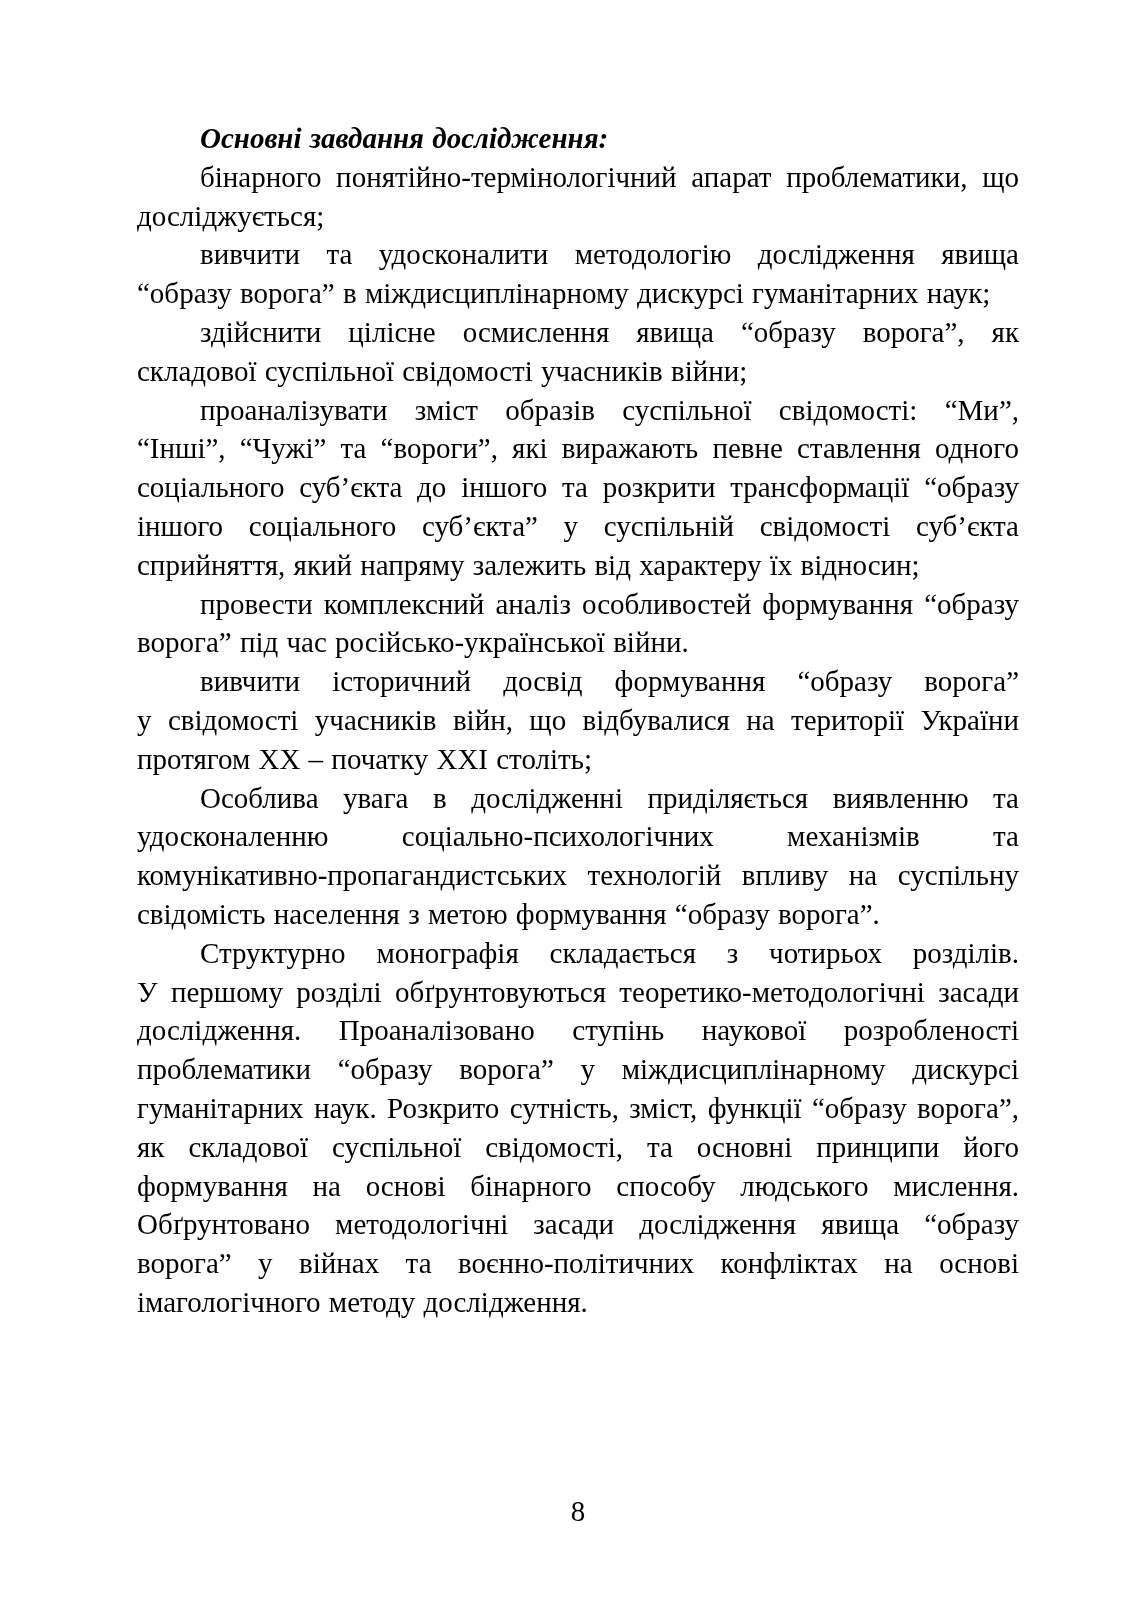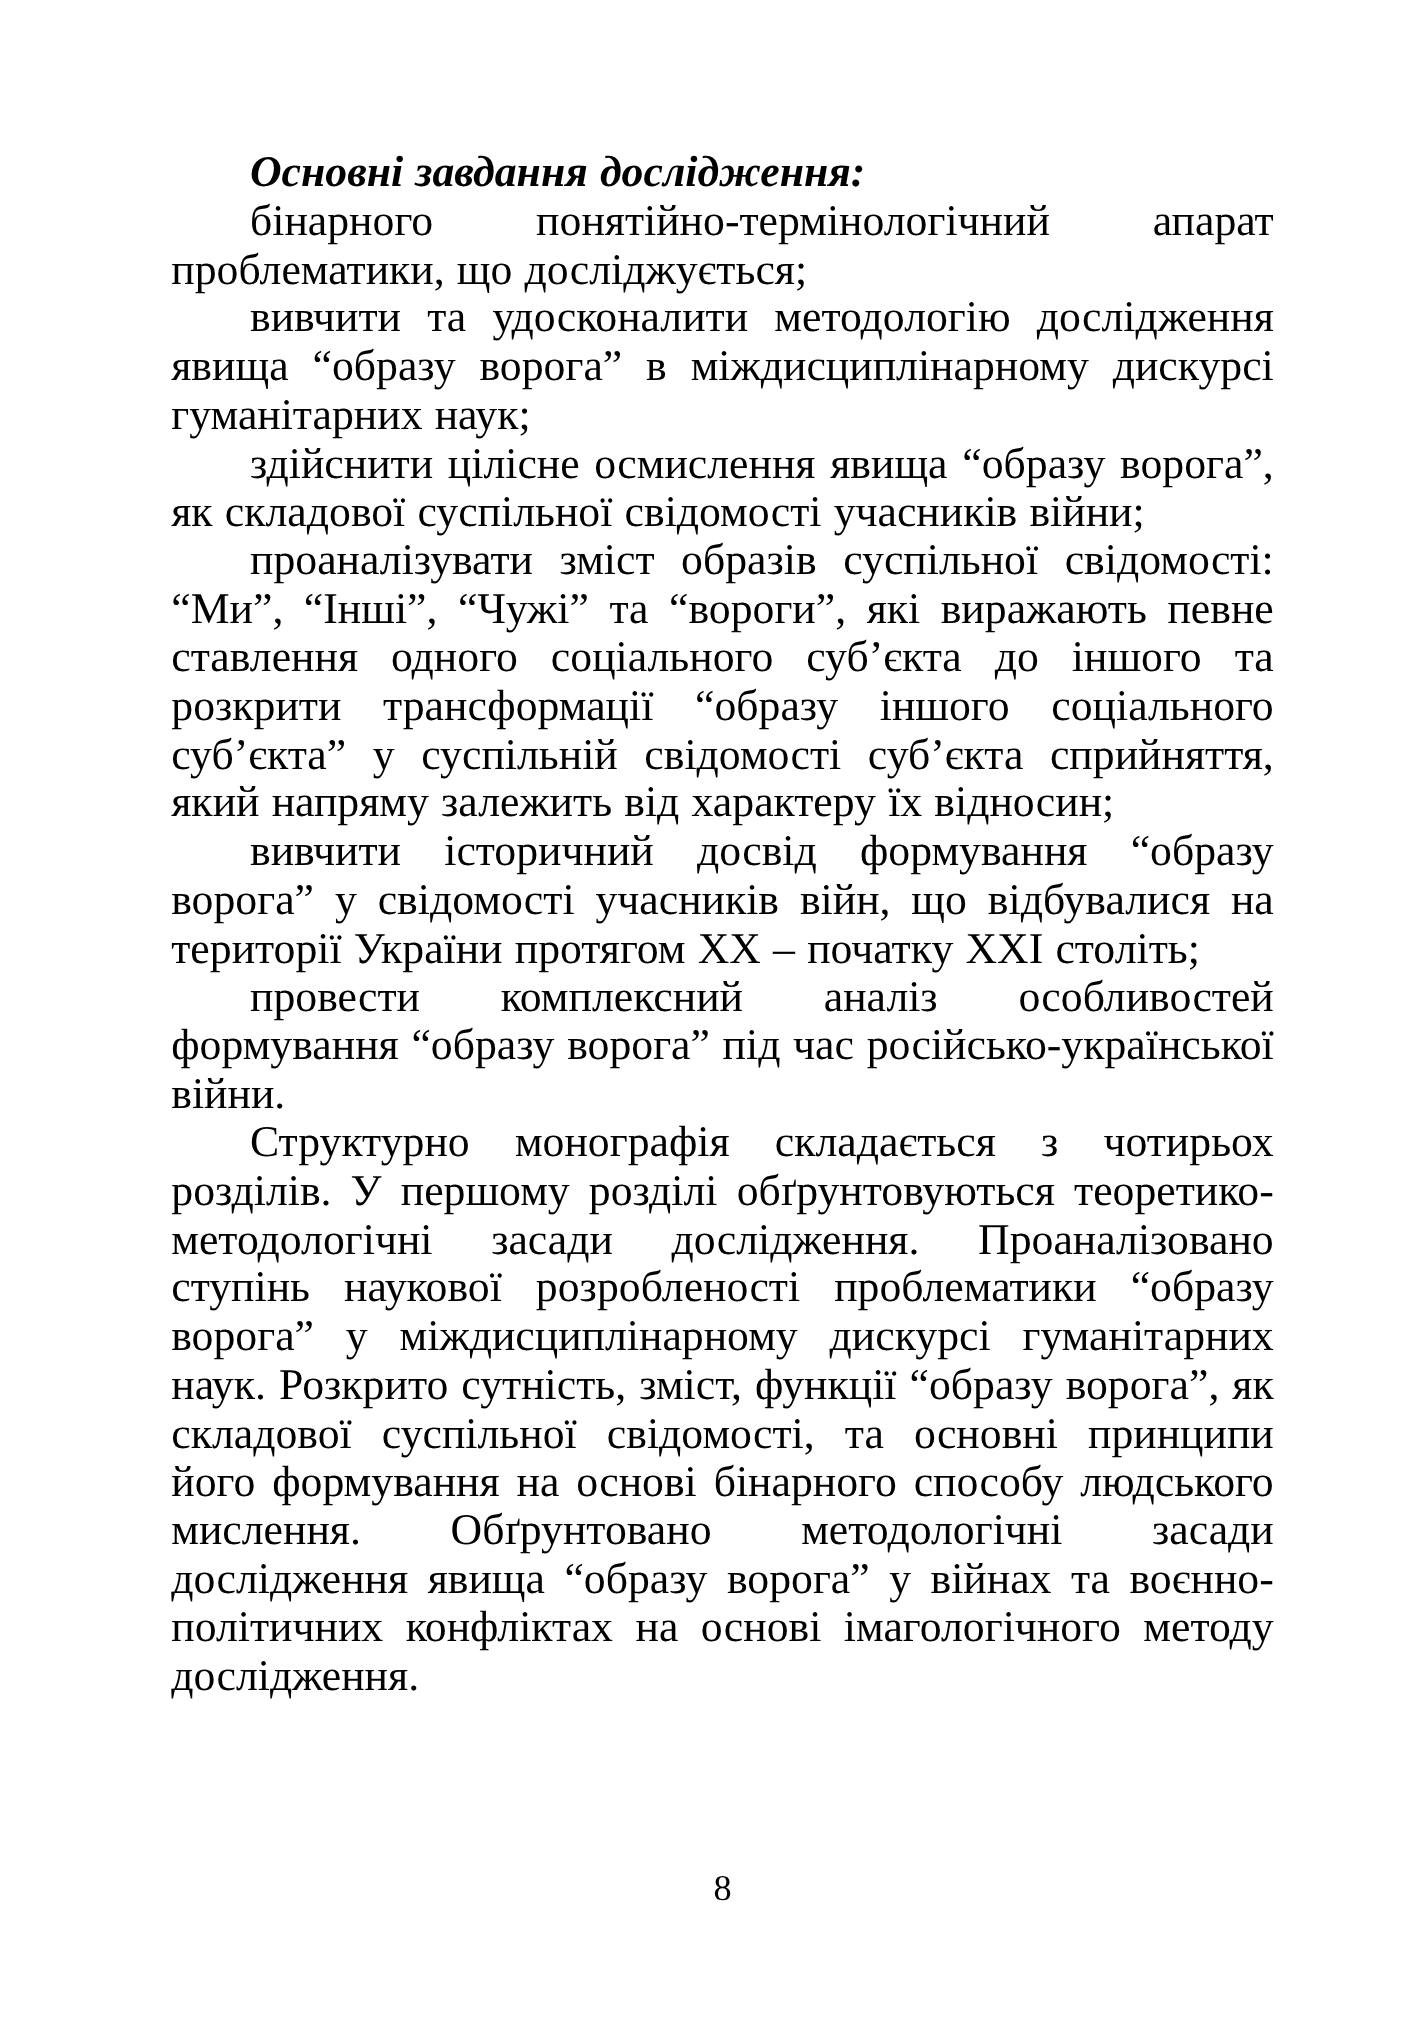--- a/index.html
+++ b/index.html
@@ -22,21 +22,21 @@
   }
   .text-block {
     position: absolute;
     left: 137px;
     top: 119px;
     width: 882px;
   }
   .text-block p {
     margin: 0;
     padding: 0;
-    font-size: 35px;
+    font-size: 29px;
     line-height: 38.8px;
     text-align: justify;
     text-indent: 63px;
     word-spacing: 1px;
   }
   .heading {
     font-weight: bold;
     font-style: italic;
   }
   .page-number {
@@ -52,18 +52,19 @@
 </head>
 <body>
 
 <div class="page">
   <div class="text-block">
     <p class="heading">Основні завдання дослідження:</p>
     <p>бінарного понятійно-термінологічний апарат проблематики, що досліджується;</p>
     <p>вивчити та удосконалити методологію дослідження явища “образу ворога” в міждисциплінарному дискурсі гуманітарних наук;</p>
     <p>здійснити цілісне осмислення явища “образу ворога”, як складової суспільної свідомості учасників війни;</p>
     <p>проаналізувати зміст образів суспільної свідомості: “Ми”, “Інші”, “Чужі” та “вороги”, які виражають певне ставлення одного соціального суб’єкта до іншого та розкрити трансформації “образу іншого соціального суб’єкта” у суспільній свідомості суб’єкта сприйняття, який напряму залежить від характеру їх відносин;</p>
+    <p>провести комплексний аналіз особливостей формування “образу ворога” під час російсько-української війни.</p>
     <p>вивчити історичний досвід формування “образу ворога” у&nbsp;свідомості учасників війн, що відбувалися на території України протягом XX – початку XXI століть;</p>
-    <p>провести комплексний аналіз особливостей формування “образу ворога” під час російсько-української війни.</p>
+    <p>Особлива увага в дослідженні приділяється виявленню та удосконаленню соціально-психологічних механізмів та комунікативно-пропагандистських технологій впливу на суспільну свідомість населення з метою формування “образу ворога”.</p>
     <p>Структурно монографія складається з чотирьох розділів. У&nbsp;першому розділі обґрунтовуються теоретико-методологічні засади дослідження. Проаналізовано ступінь наукової розробленості проблематики “образу ворога” у міждисциплінарному дискурсі гуманітарних наук. Розкрито сутність, зміст, функції “образу ворога”, як складової суспільної свідомості, та основні принципи його формування на основі бінарного способу людського мислення. Обґрунтовано методологічні засади дослідження явища “образу ворога” у війнах та воєнно-політичних конфліктах на основі імагологічного методу дослідження.</p>
   </div>
   <div class="page-number">8</div>
 </div>
 
 </body></html>

